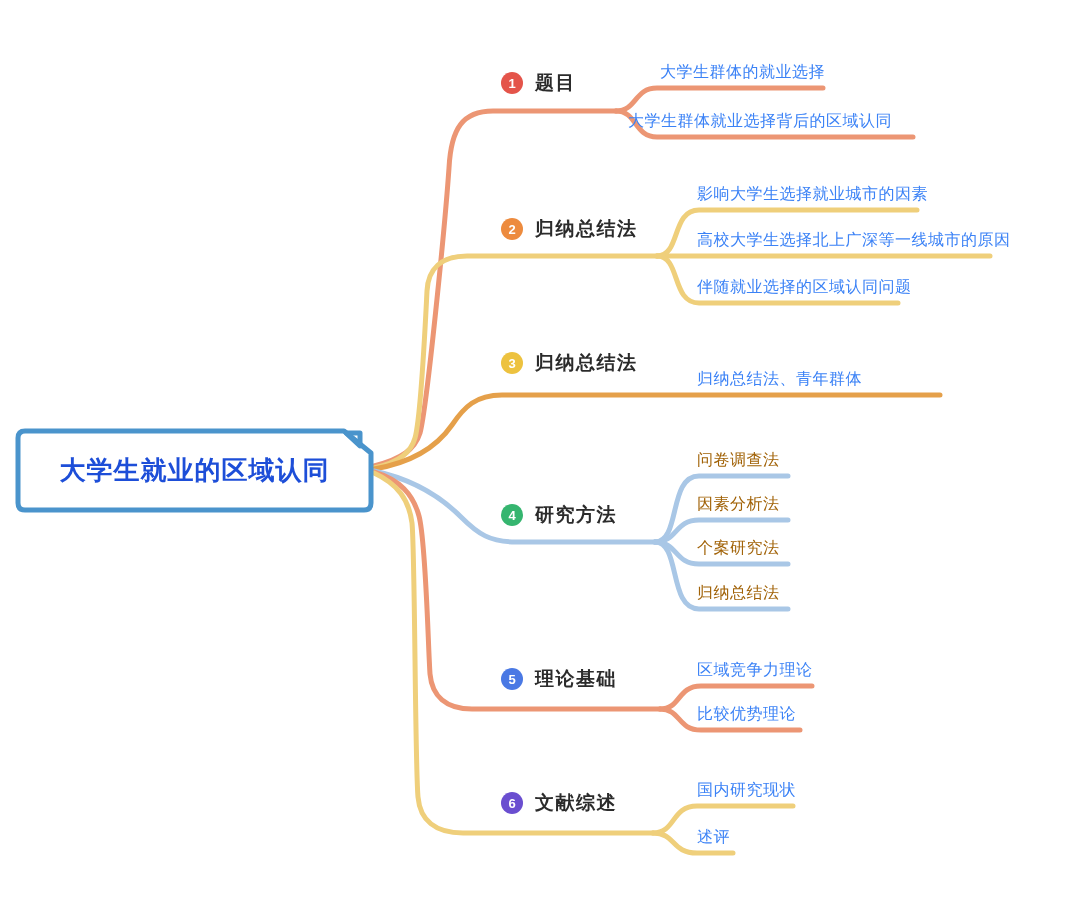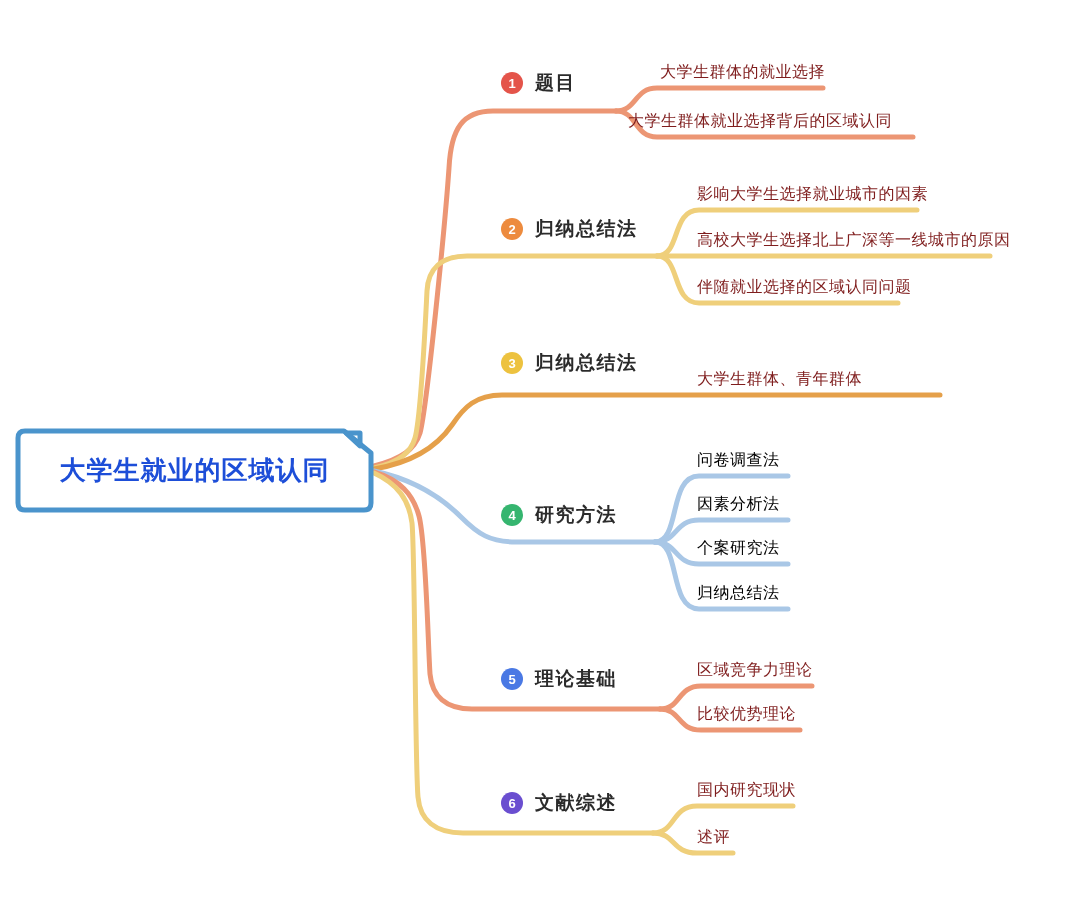--- a/index.html
+++ b/index.html
@@ -28,22 +28,22 @@
     width:22px;height:22px;border-radius:50%;flex:0 0 22px;
     display:flex;align-items:center;justify-content:center;
     color:#ffffff;font-size:13px;font-weight:bold;line-height:1;
   }
   .tlabel{
     font-size:19px;font-weight:bold;color:#2b2b2b;letter-spacing:1.5px;white-space:nowrap;
   }
   .child{
     position:absolute;font-size:16px;line-height:20px;white-space:nowrap;letter-spacing:0.5px;
   }
-  .warm{color:#7f1d1d;}
-  .cool{color:#000000;}
+  .warm{color:#3b82f6;}
+  .cool{color:#a16207;}
 </style>
 </head>
 <body>
 
 <div class="canvas">
 
   <svg class="links" viewBox="0 0 1080 912">
 
     <path class="c-salmon" d="M 374,466 C 402,459 415,449 420,433 C 427,407 445,225 449,168 C 451,128 463,111 493,111 L 616,111"></path>
     <path class="c-salmon" d="M 616,111 C 637,111 634,88 657,88 L 823,88"></path>
@@ -103,21 +103,21 @@
     <span class="tlabel">文献综述</span>
   </div>
 
   <div class="child warm" style="left:660px;top:62px">大学生群体的就业选择</div>
   <div class="child warm" style="left:628px;top:111px">大学生群体就业选择背后的区域认同</div>
 
   <div class="child warm" style="left:697px;top:184px">影响大学生选择就业城市的因素</div>
   <div class="child warm" style="left:697px;top:230px">高校大学生选择北上广深等一线城市的原因</div>
   <div class="child warm" style="left:697px;top:277px">伴随就业选择的区域认同问题</div>
 
-  <div class="child warm" style="left:697px;top:369px">大学生群体、青年群体</div>
+  <div class="child warm" style="left:697px;top:369px">归纳总结法、青年群体</div>
 
   <div class="child cool" style="left:697px;top:450px">问卷调查法</div>
   <div class="child cool" style="left:697px;top:494px">因素分析法</div>
   <div class="child cool" style="left:697px;top:538px">个案研究法</div>
   <div class="child cool" style="left:697px;top:583px">归纳总结法</div>
 
   <div class="child warm" style="left:697px;top:660px">区域竞争力理论</div>
   <div class="child warm" style="left:697px;top:704px">比较优势理论</div>
 
   <div class="child warm" style="left:697px;top:780px">国内研究现状</div>

